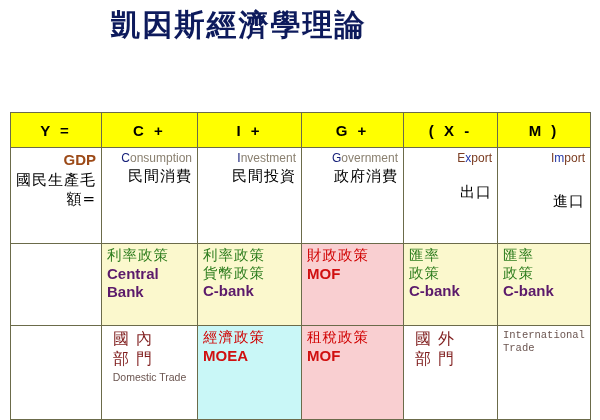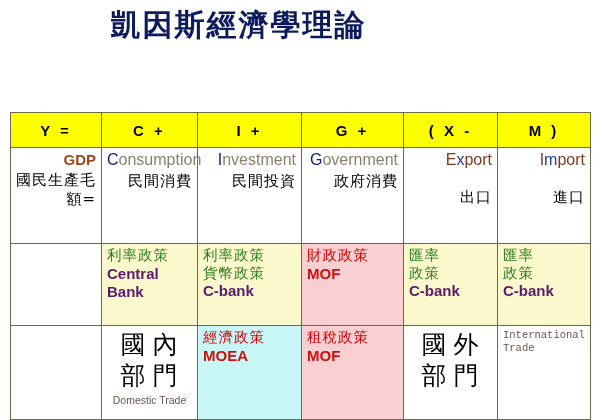--- a/index.html
+++ b/index.html
@@ -70,21 +70,21 @@
 
   .cn {
     font-family: "DejaVu Serif", "Liberation Serif", serif;
     letter-spacing: 1px;
   }
   .en {
     font-family: "Liberation Sans", sans-serif;
   }
 
   .def-en {
-    font-size: 16px;
+    font-size: 12px;
     color: #8a8070;
     line-height: 1.18;
   }
   .def-en .cap { color: #16207a; font-weight: normal; }
   .def-cn {
     font-size: 15px;
     color: #000000;
     line-height: 1.25;
     margin-top: 2px;
   }
@@ -111,23 +111,23 @@
   .policy-en {
     font-size: 15px;
     font-weight: bold;
     line-height: 1.2;
   }
   .policy-en.purple { color: #5b1a6b; }
   .policy-en.red    { color: #d01010; }
 
   .sector-cn {
     font-family: "DejaVu Serif", "Liberation Serif", serif;
-    font-size: 25px;
-    color: #000000;
-    text-align: center;
+    font-size: 16px;
+    color: #7f1d1d;
+    text-align: left;
     letter-spacing: 7px;
     line-height: 1.25;
     padding-left: 6px;
   }
   .sector-sub {
     font-size: 10.5px;
     color: #6b5550;
     text-align: center;
     margin-top: 2px;
     letter-spacing: 0;
@@ -185,21 +185,21 @@
         <td class="bg-white">
           <div class="def-en en"><span class="cap">G</span><span>overnment</span></div>
           <div class="def-cn cn">政府消費</div>
         </td>
         <td class="bg-white">
           <div class="def-en en trade-en"><span class="l1">E</span><span class="l2">x</span><span class="l1">port</span></div>
           <div class="def-cn cn" style="margin-top:18px">出口</div>
         </td>
         <td class="bg-white">
           <div class="def-en en trade-en"><span class="l1">I</span><span class="l2">m</span><span class="l1">port</span></div>
-          <div class="def-cn cn" style="margin-top:18px">進口</div>
+          <div class="def-cn cn" style="margin-top:27px">進口</div>
         </td>
       </tr>
 
       <tr class="row-policy">
         <td class="bg-white"></td>
         <td class="bg-yellow">
           <div class="policy-cn cn green">利率政策</div>
           <div class="policy-en en purple">Central Bank</div>
         </td>
         <td class="bg-yellow">

